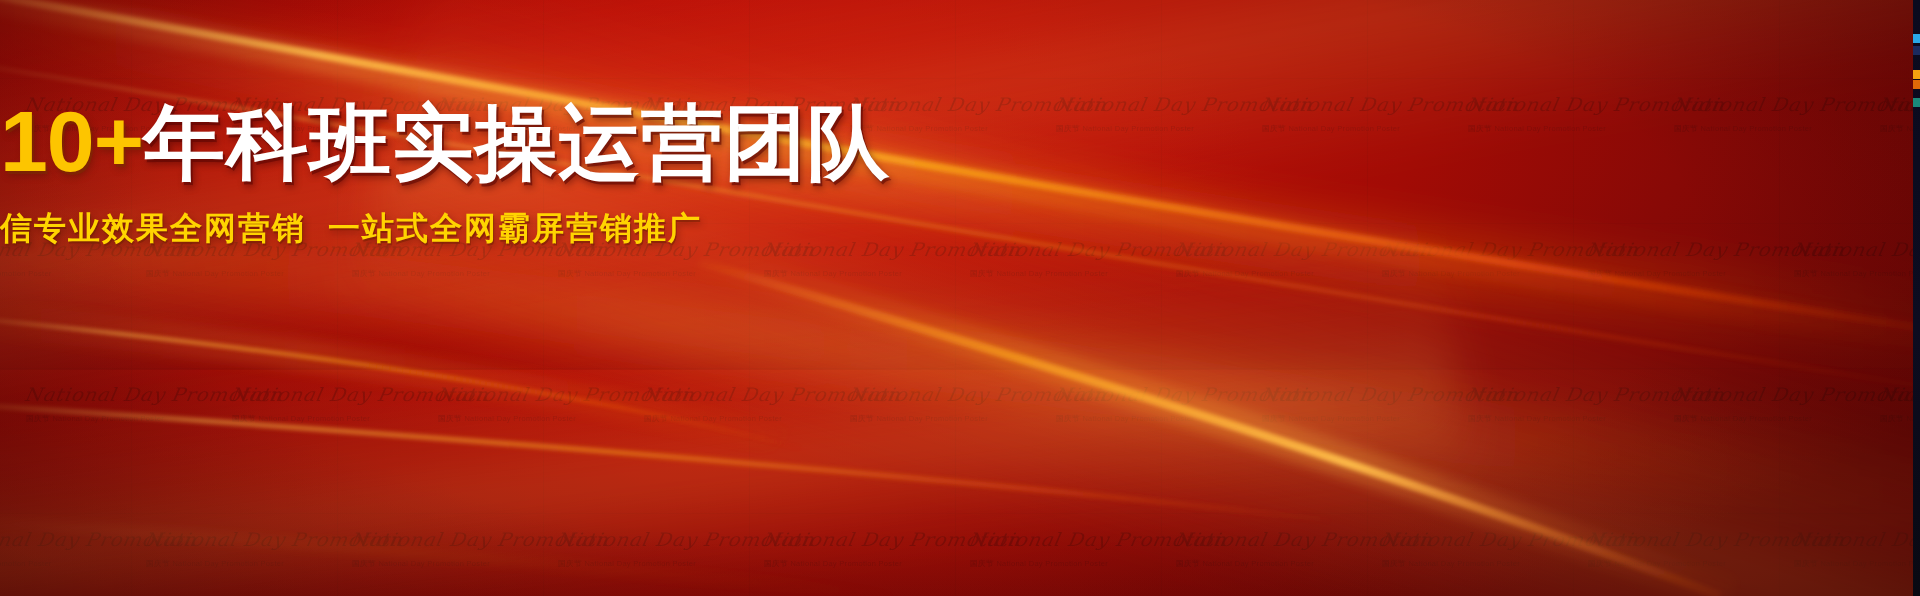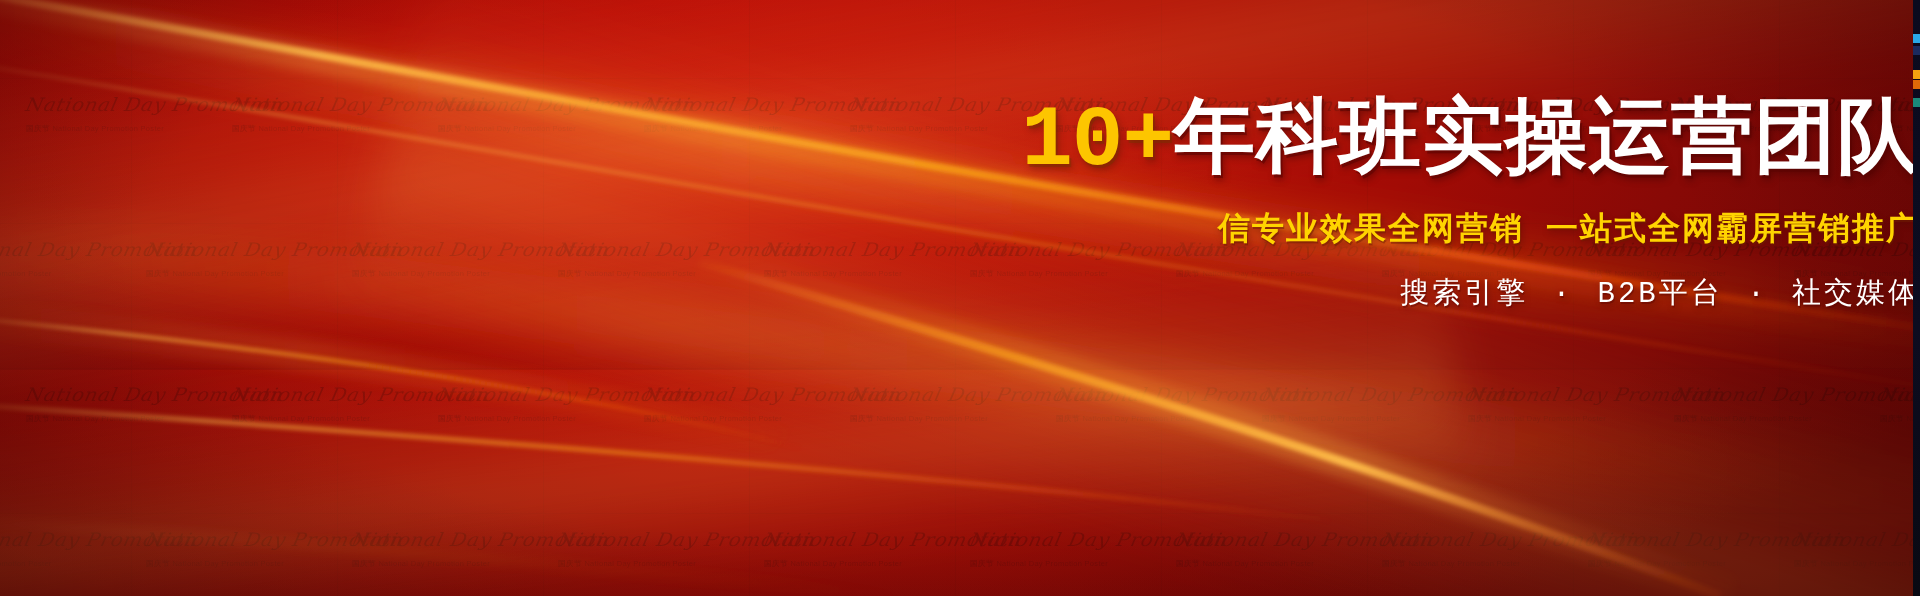--- a/index.html
+++ b/index.html
@@ -146,23 +146,22 @@
         rgba(50,2,1,0.26) 80%,
         rgba(40,2,1,0.52) 100%);
     pointer-events: none;
   }
 
   
   .content {
     position: absolute;
     left: 0; right: 0;
     top: 96px;
-    text-align: right;
+    text-align: left;
     z-index: 8;
-    font-family: Liberation Mono, monospace;
   }
 
   .headline {
     font-size: 82px;
     line-height: 1.06;
     font-weight: 700;
     letter-spacing: 1px;
     white-space: nowrap;
     color: #ffffff;
     text-shadow:
@@ -470,27 +469,20 @@
   <div class="content">
 
     <div class="headline">
       <span class="num">10+</span><span>年科班实操运营团队</span>
     </div>
 
     <div class="subline">
       <span>信专业效果全网营销</span><span class="gap"></span><span>一站式全网霸屏营销推广</span>
     </div>
 
-    <div class="tagline">
-      <span>搜索引擎</span>
-      <span class="dot">·</span>
-      <span>B2B平台</span>
-      <span class="dot">·</span>
-      <span>社交媒体</span>
-    </div>
 
   </div>
 
   <div class="edge-strip" id="edge-strip">
       <div class="edge-mark" style="top: 34px; background: rgb(42, 168, 232);"></div>
       <div class="edge-mark" style="top: 46px; background: rgb(27, 42, 94);"></div>
       <div class="edge-mark" style="top: 70px; background: rgb(245, 160, 16);"></div>
       <div class="edge-mark" style="top: 80px; background: rgb(224, 106, 8);"></div>
       <div class="edge-mark" style="top: 98px; background: rgb(26, 138, 122);"></div>
     </div>

